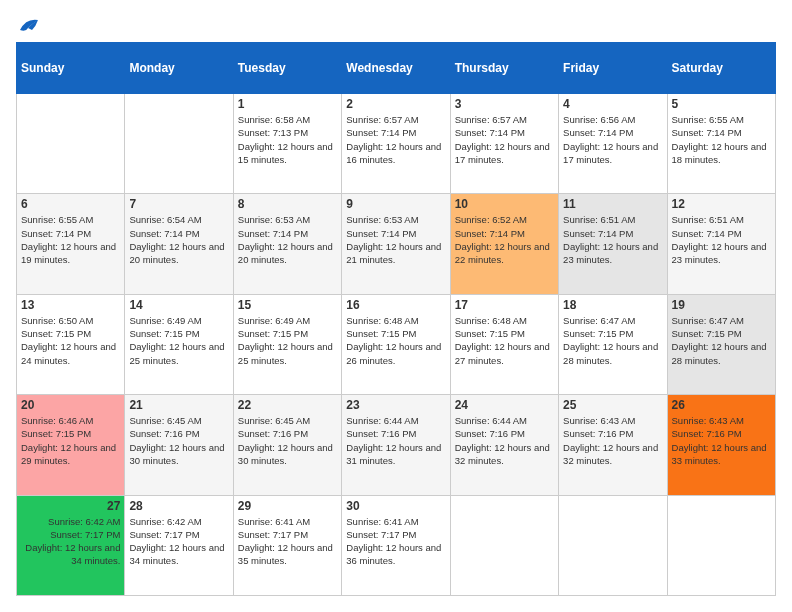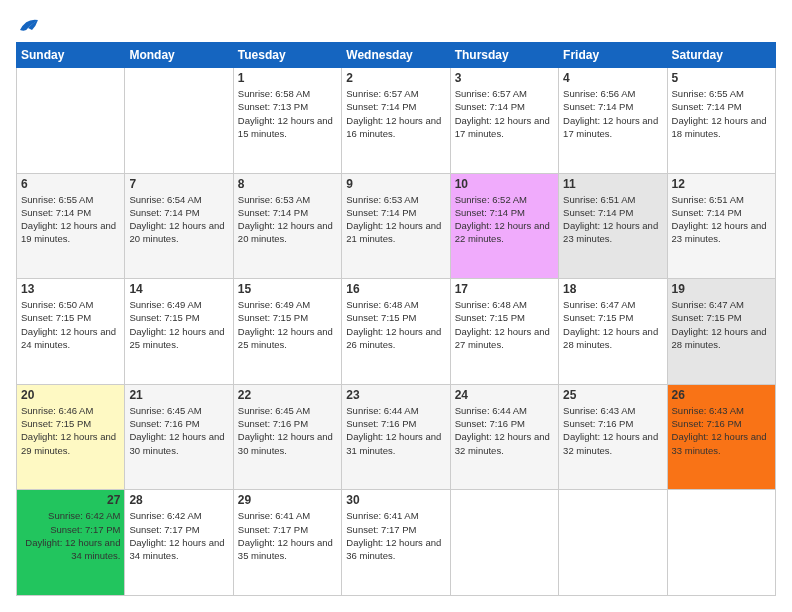--- a/index.html
+++ b/index.html
@@ -54,21 +54,21 @@
     .calendar {
       flex: 1;
       border: 1px solid #ccc;
       border-collapse: collapse;
       width: 100%;
       table-layout: fixed;
     }
     .calendar th {
       background: #1565c0;
       color: #fff;
-      padding: 5px 4px;
+      padding: 18px 4px;
       font-size: 12px;
       font-weight: bold;
       border: 1px solid #1565c0;
       text-align: left;
     }
     .calendar td {
       border: 1px solid #ccc;
       vertical-align: top;
       padding: 3px 4px;
       height: 88px;
@@ -186,21 +186,21 @@
             <div class="day-info" style="white-space: pre-line;">Sunrise: 6:53 AM
 Sunset: 7:14 PM
 Daylight: 12 hours and 20 minutes.</div>
           </td>
           <td style="background: rgb(245, 245, 245);">
             <span class="day-number">9</span>
             <div class="day-info" style="white-space: pre-line;">Sunrise: 6:53 AM
 Sunset: 7:14 PM
 Daylight: 12 hours and 21 minutes.</div>
           </td>
-          <td style="background: #f0abfc;">
+          <td style="background: #fdba74;">
             <span class="day-number">10</span>
             <div class="day-info" style="white-space: pre-line;">Sunrise: 6:52 AM
 Sunset: 7:14 PM
 Daylight: 12 hours and 22 minutes.</div>
           </td>
           <td style="background: #e5e5e5;">
             <span class="day-number">11</span>
             <div class="day-info" style="white-space: pre-line;">Sunrise: 6:51 AM
 Sunset: 7:14 PM
 Daylight: 12 hours and 23 minutes.</div>
@@ -250,21 +250,21 @@
 Daylight: 12 hours and 28 minutes.</div>
           </td>
           <td style="background: #e5e5e5;">
             <span class="day-number">19</span>
             <div class="day-info" style="white-space: pre-line;">Sunrise: 6:47 AM
 Sunset: 7:15 PM
 Daylight: 12 hours and 28 minutes.</div>
           </td>
         </tr>
         <tr>
-          <td style="background: #fef9c3;">
+          <td style="background: #fca5a5;">
             <span class="day-number">20</span>
             <div class="day-info" style="white-space: pre-line;">Sunrise: 6:46 AM
 Sunset: 7:15 PM
 Daylight: 12 hours and 29 minutes.</div>
           </td>
           <td style="background: rgb(245, 245, 245);">
             <span class="day-number">21</span>
             <div class="day-info" style="white-space: pre-line;">Sunrise: 6:45 AM
 Sunset: 7:16 PM
 Daylight: 12 hours and 30 minutes.</div>

